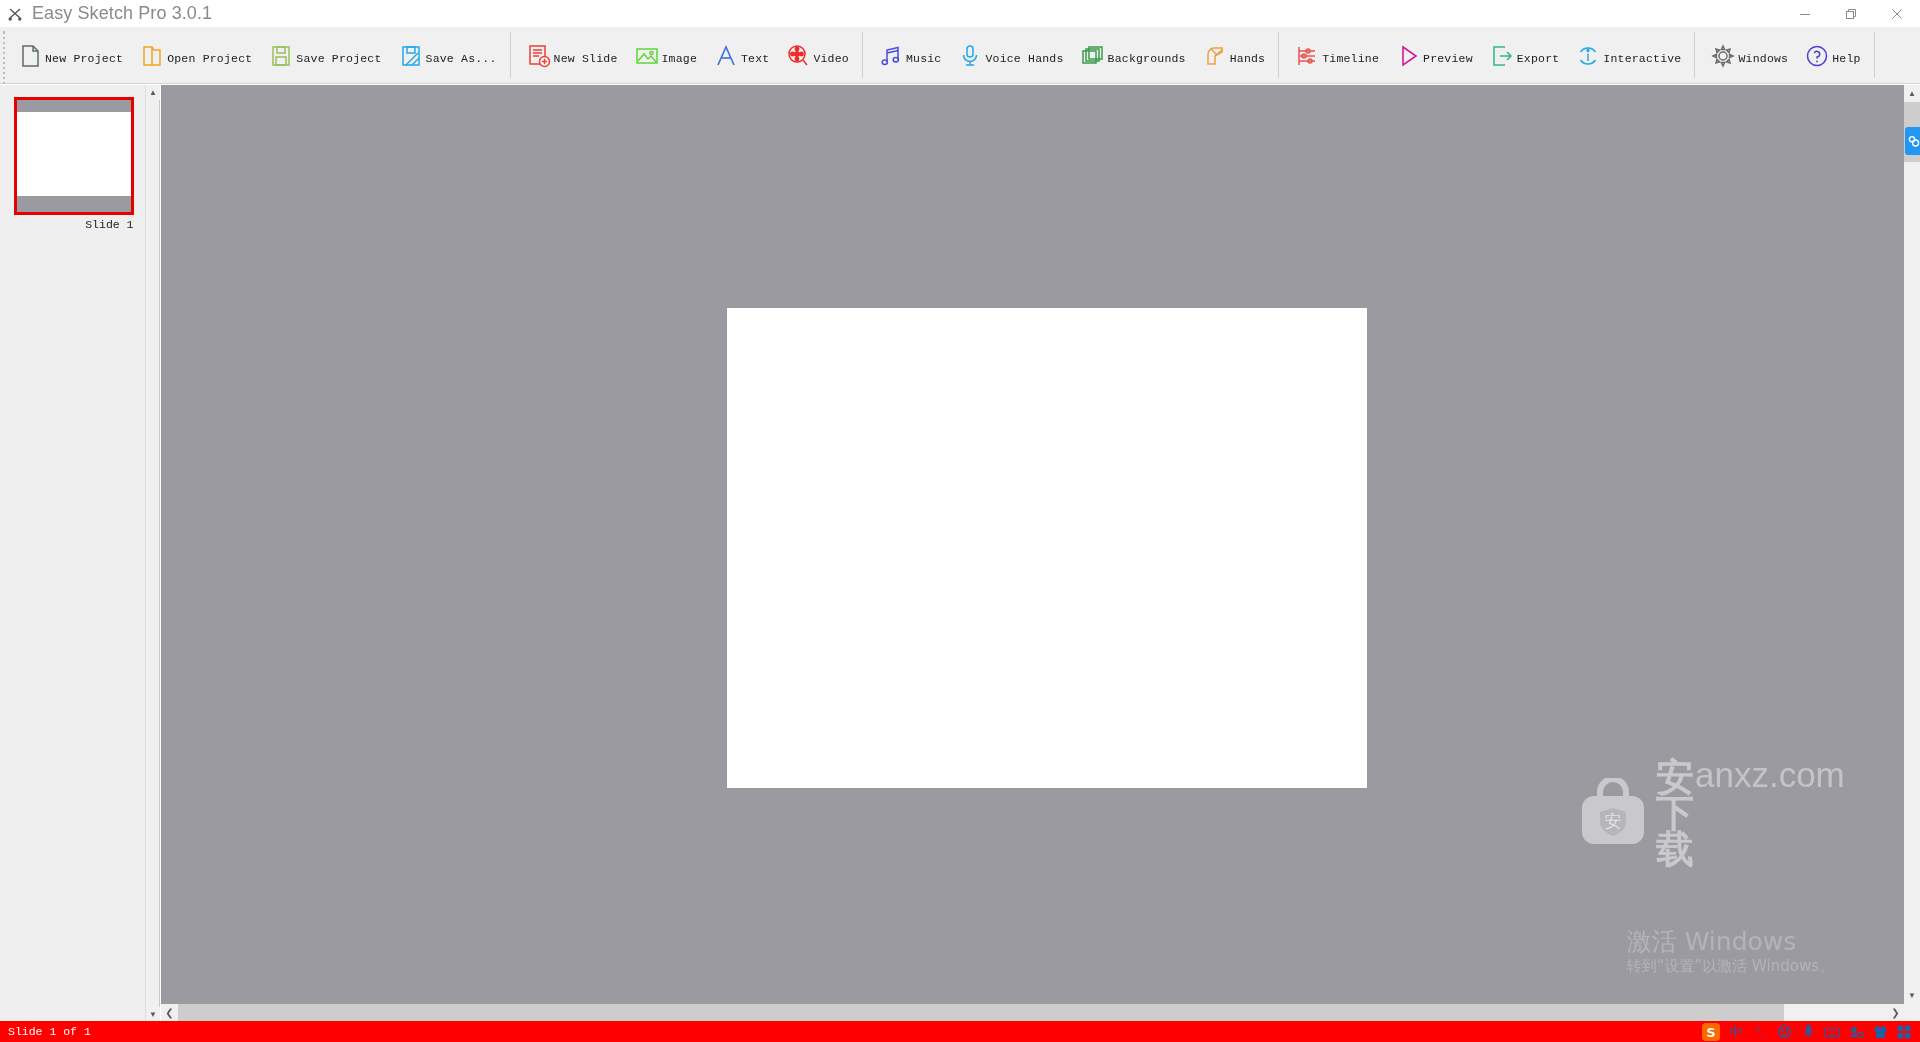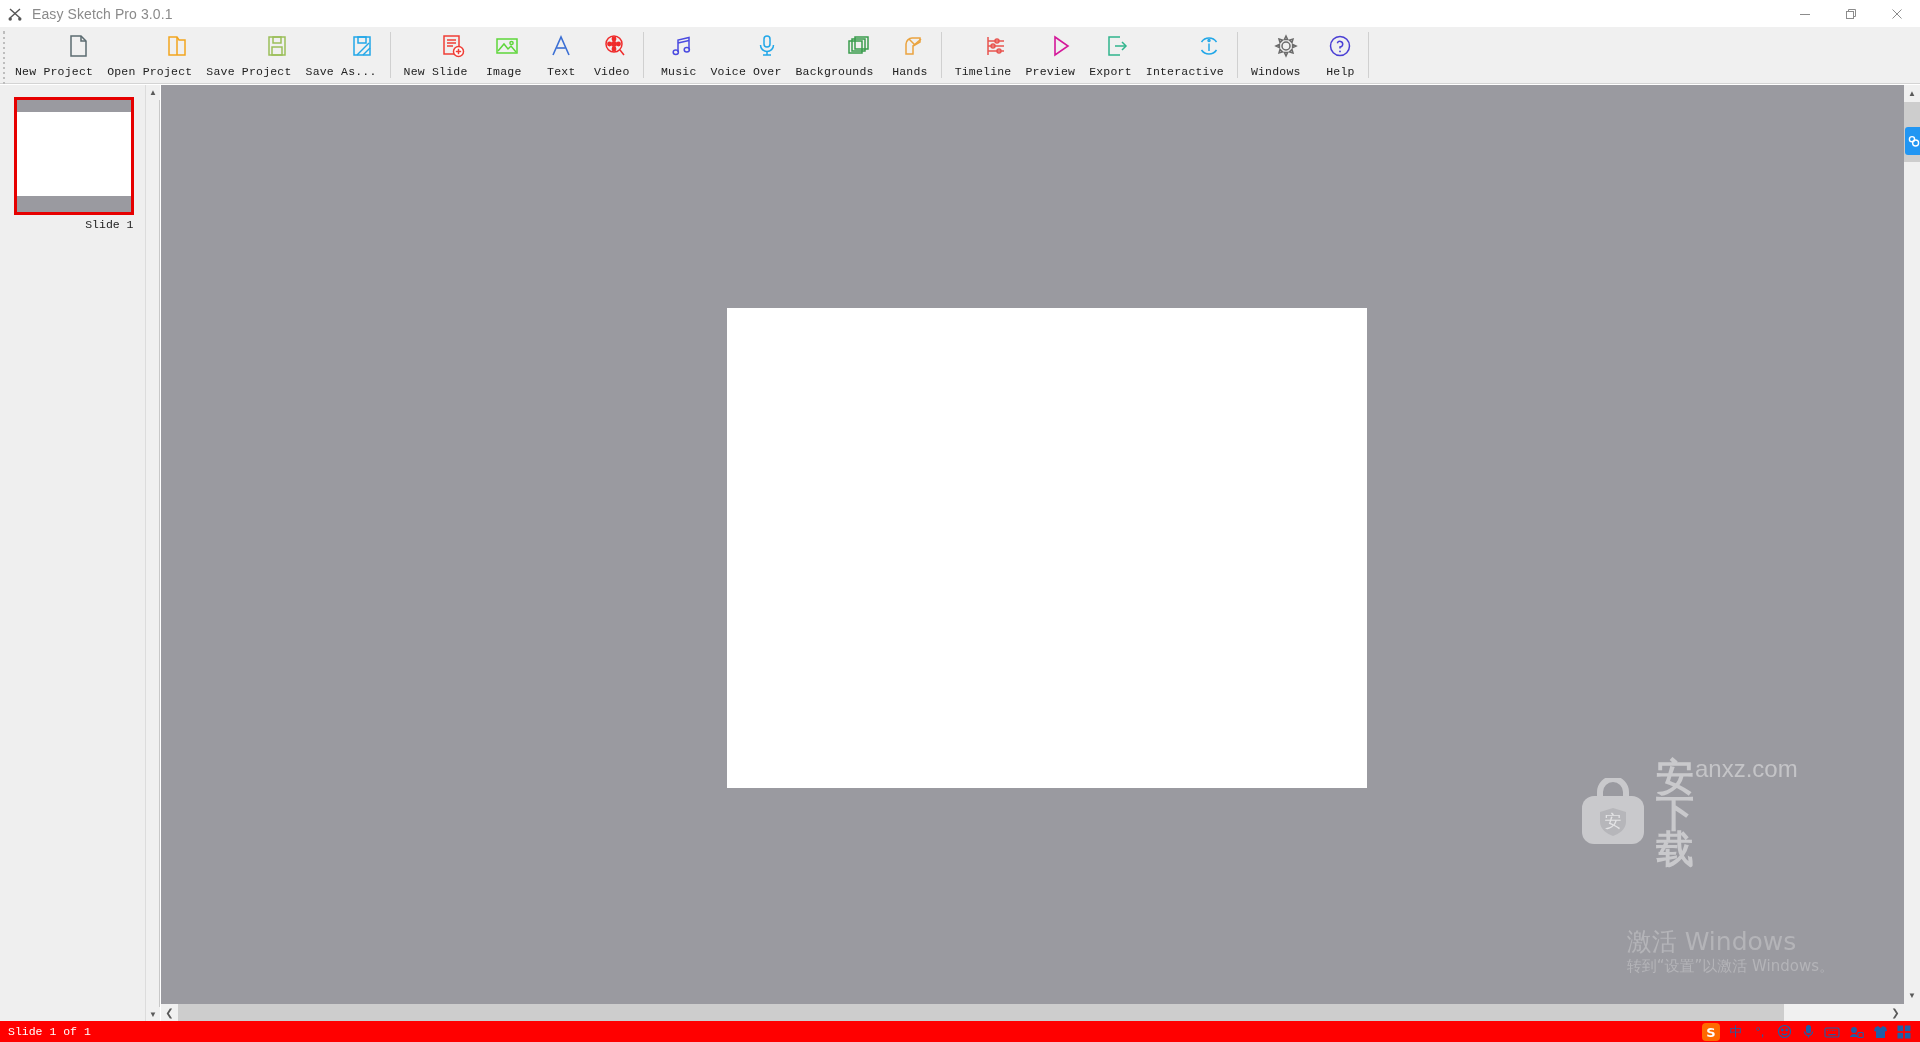--- a/index.html
+++ b/index.html
@@ -17,21 +17,21 @@
     background: #ffffff;
     border-bottom: 1px solid #f0f0f0;
     display: flex; align-items: center;
   }
   #app-icon {
     margin-left: 6px; width: 18px; height: 18px;
     display: flex; align-items: center; justify-content: center;
   }
   #app-title {
     margin-left: 8px;
-    font-size: 14px;
+    font-size: 18px;
     color: #8a8a8a;
     font-family: "Liberation Sans", sans-serif;
     letter-spacing: 0.1px;
   }
   #win-controls {
     margin-left: auto; display: flex; height: 28px;
   }
   .win-btn {
     width: 46px; height: 28px;
     display: flex; align-items: center; justify-content: center;
@@ -53,21 +53,21 @@
     background-repeat: repeat-y;
     background-size: 2px 56px;
   }
   .tb-sep {
     width: 1px; height: 46px; margin: 4px 6px 0 6px;
     background: #d0d0d0;
   }
   .tb-item {
     height: 52px; min-width: 54px;
     padding: 4px 7px 0 7px;
-    display: flex; flex-direction: column; align-items: flex-end; justify-content: flex-start;
+    display: flex; flex-direction: row; align-items: center; justify-content: flex-start;
     cursor: default;
   }
   .tb-icon {
     height: 28px; width: 30px;
     display: flex; align-items: center; justify-content: center;
   }
   .tb-label {
     margin-top: 5px;
     font-size: 11.5px;
     color: #222;
@@ -146,21 +146,21 @@
     margin-left: 8px;
     display: flex; flex-direction: row; justify-content: center;
   }
   #wm-cn {
     font-size: 38px; color: #c9c9cc; font-weight: bold;
     line-height: 0.95;
     font-family: "DejaVu Sans", sans-serif;
     letter-spacing: 1px;
   }
   #wm-en {
-    font-size: 24px; color: #c4c4c7;
+    font-size: 35px; color: #c4c4c7;
     line-height: 1;
     margin-top: -2px;
     font-family: "Liberation Sans", sans-serif;
   }
 
   
   #winmark {
     position: absolute; right: 70px; bottom: 28px;
     text-align: left;
     color: #b4b4b8;
@@ -382,21 +382,21 @@
   </div>
   <div class="tb-item">
     <span class="tb-icon">
       <svg width="26" height="26" viewBox="0 0 26 26" fill="none" stroke="#22a7e8" stroke-width="1.5">
         <rect x="10" y="3" width="6" height="11" rx="3"></rect>
         <path d="M6.5 12 A6.5 6.5 0 0 0 19.5 12"></path>
         <path d="M13 18.5 V22"></path>
           <path d="M9 22 H17"></path>
       </svg>
     </span>
-    <span class="tb-label">Voice Over</span>
+    <span class="tb-label">Voice Hands</span>
   </div>
   <div class="tb-item">
     <span class="tb-icon">
       <svg width="26" height="26" viewBox="0 0 26 26" fill="none" stroke="#3a9c4c" stroke-width="1.5">
         <rect x="3" y="8" width="13" height="12"></rect>
         <rect x="6" y="6" width="13" height="12"></rect>
         <rect x="9" y="4" width="13" height="12"></rect>
       </svg>
     </span>
     <span class="tb-label">Backgrounds</span>

